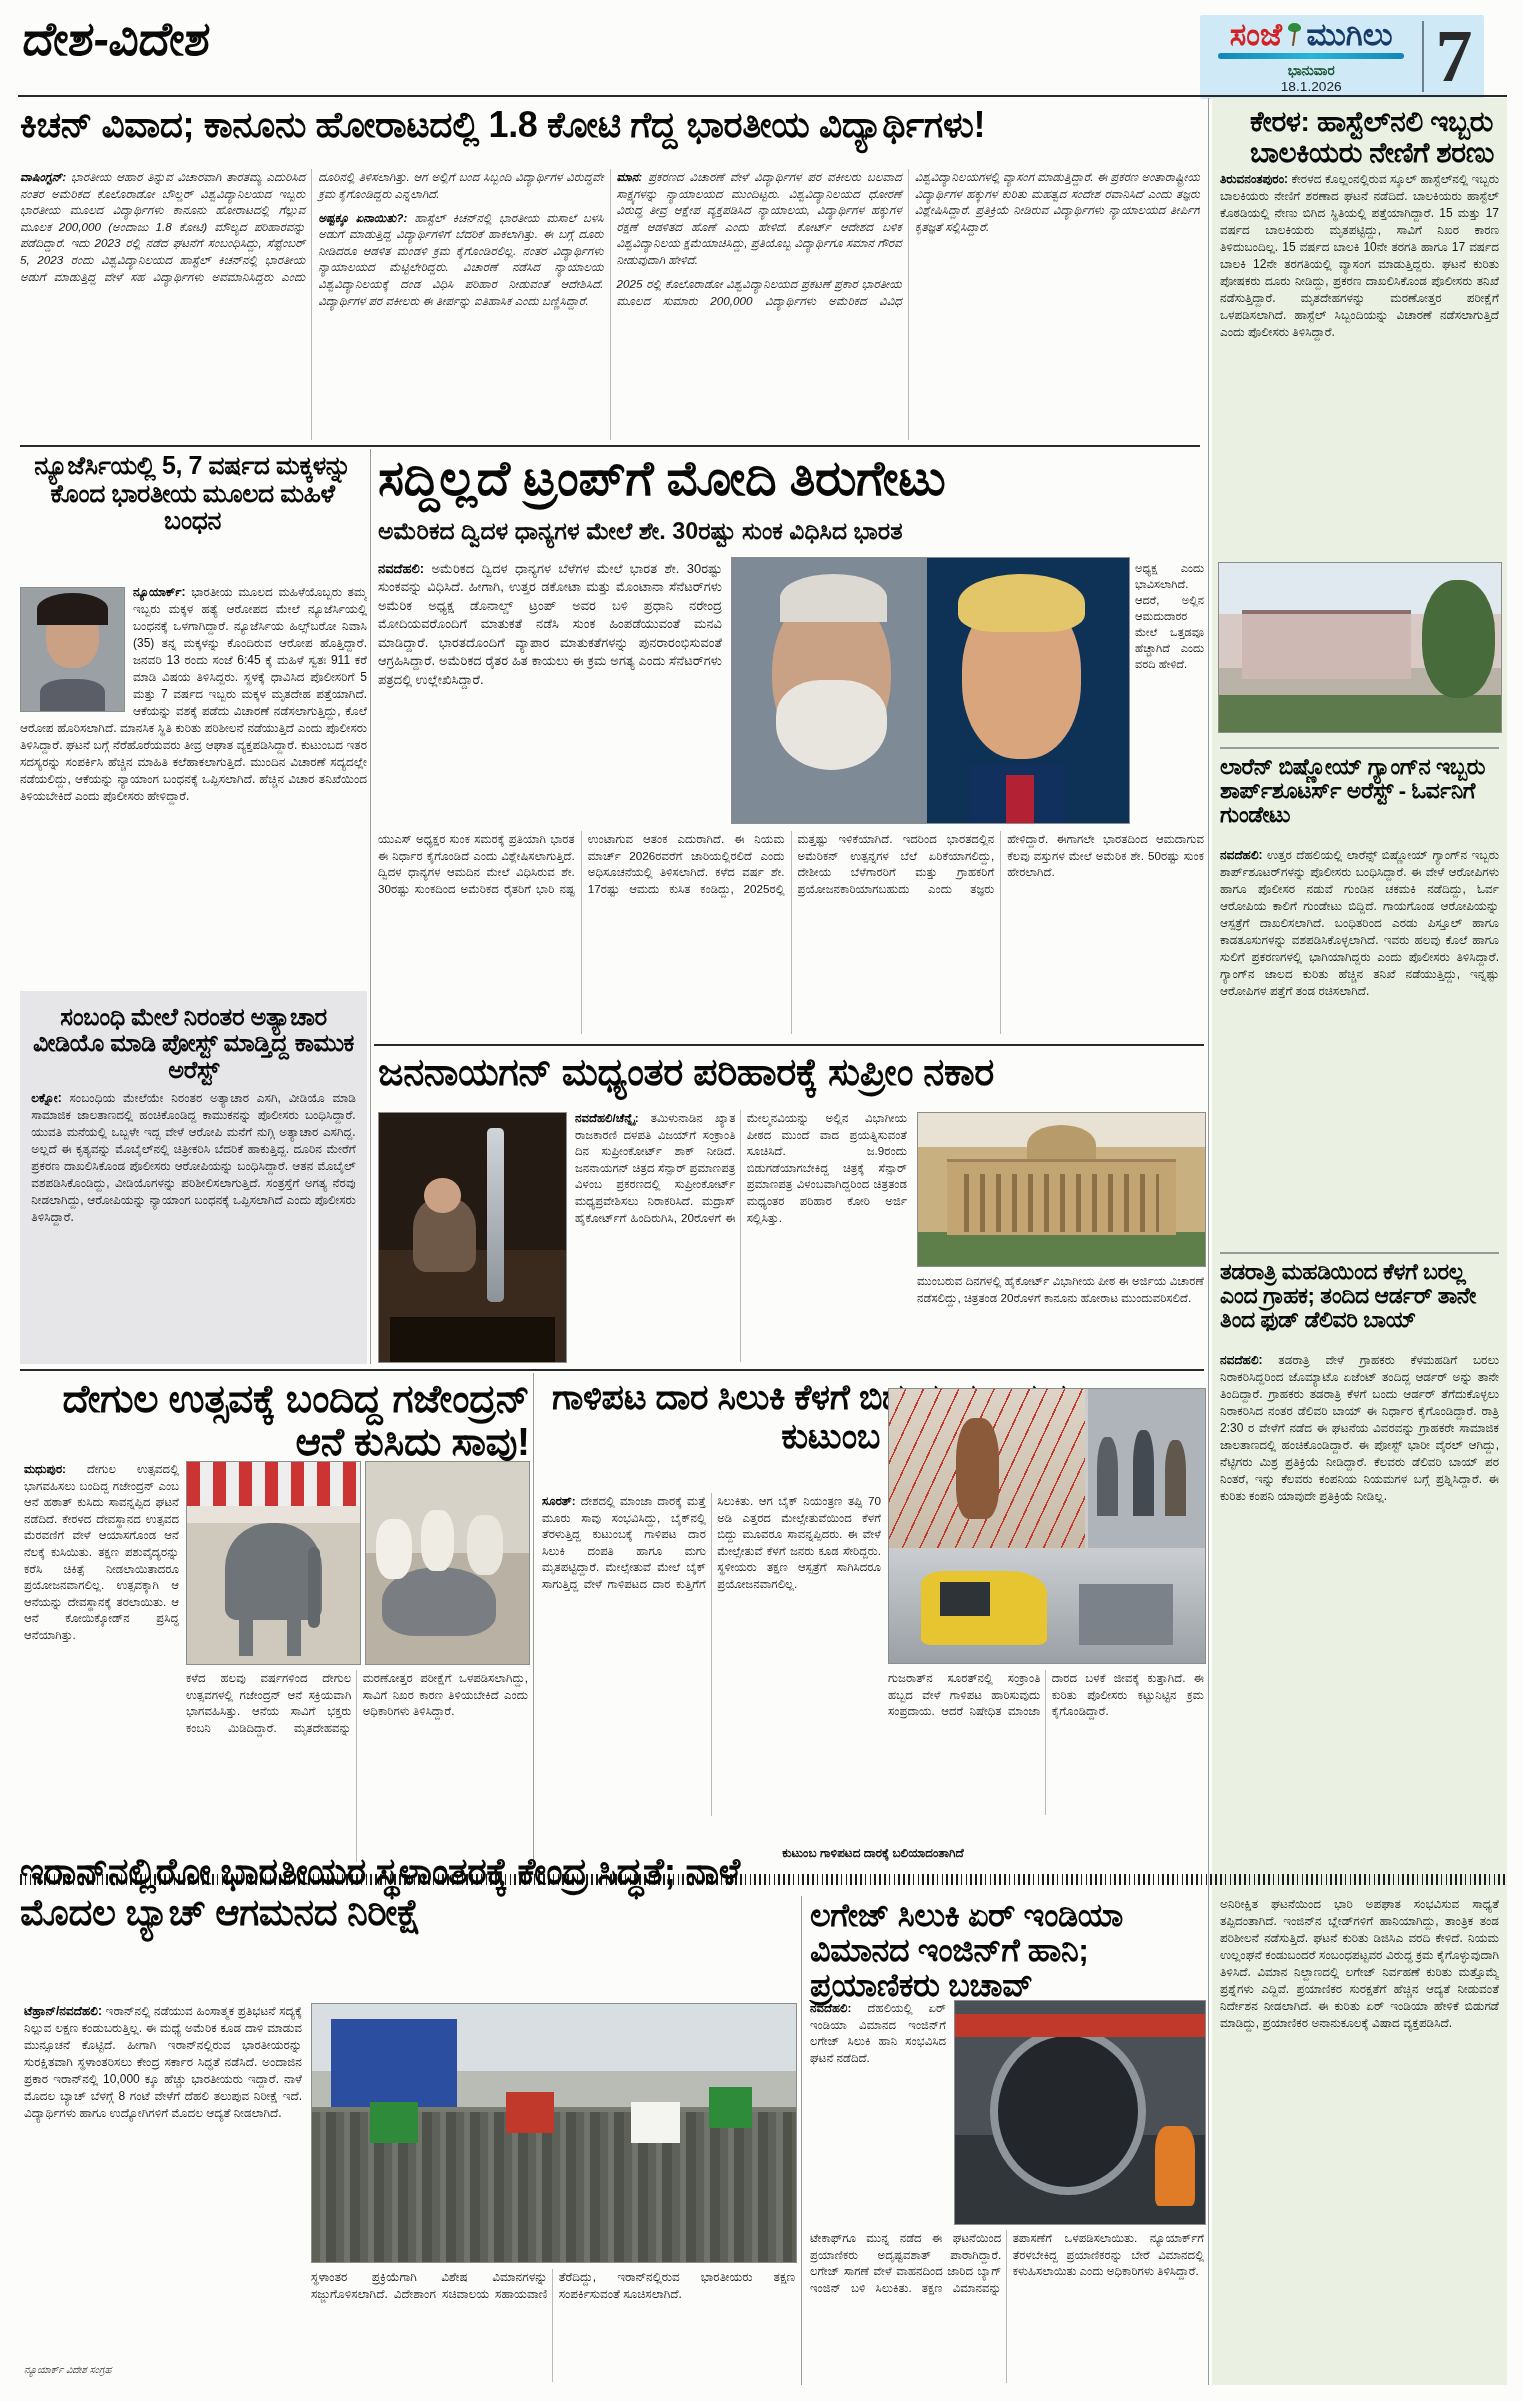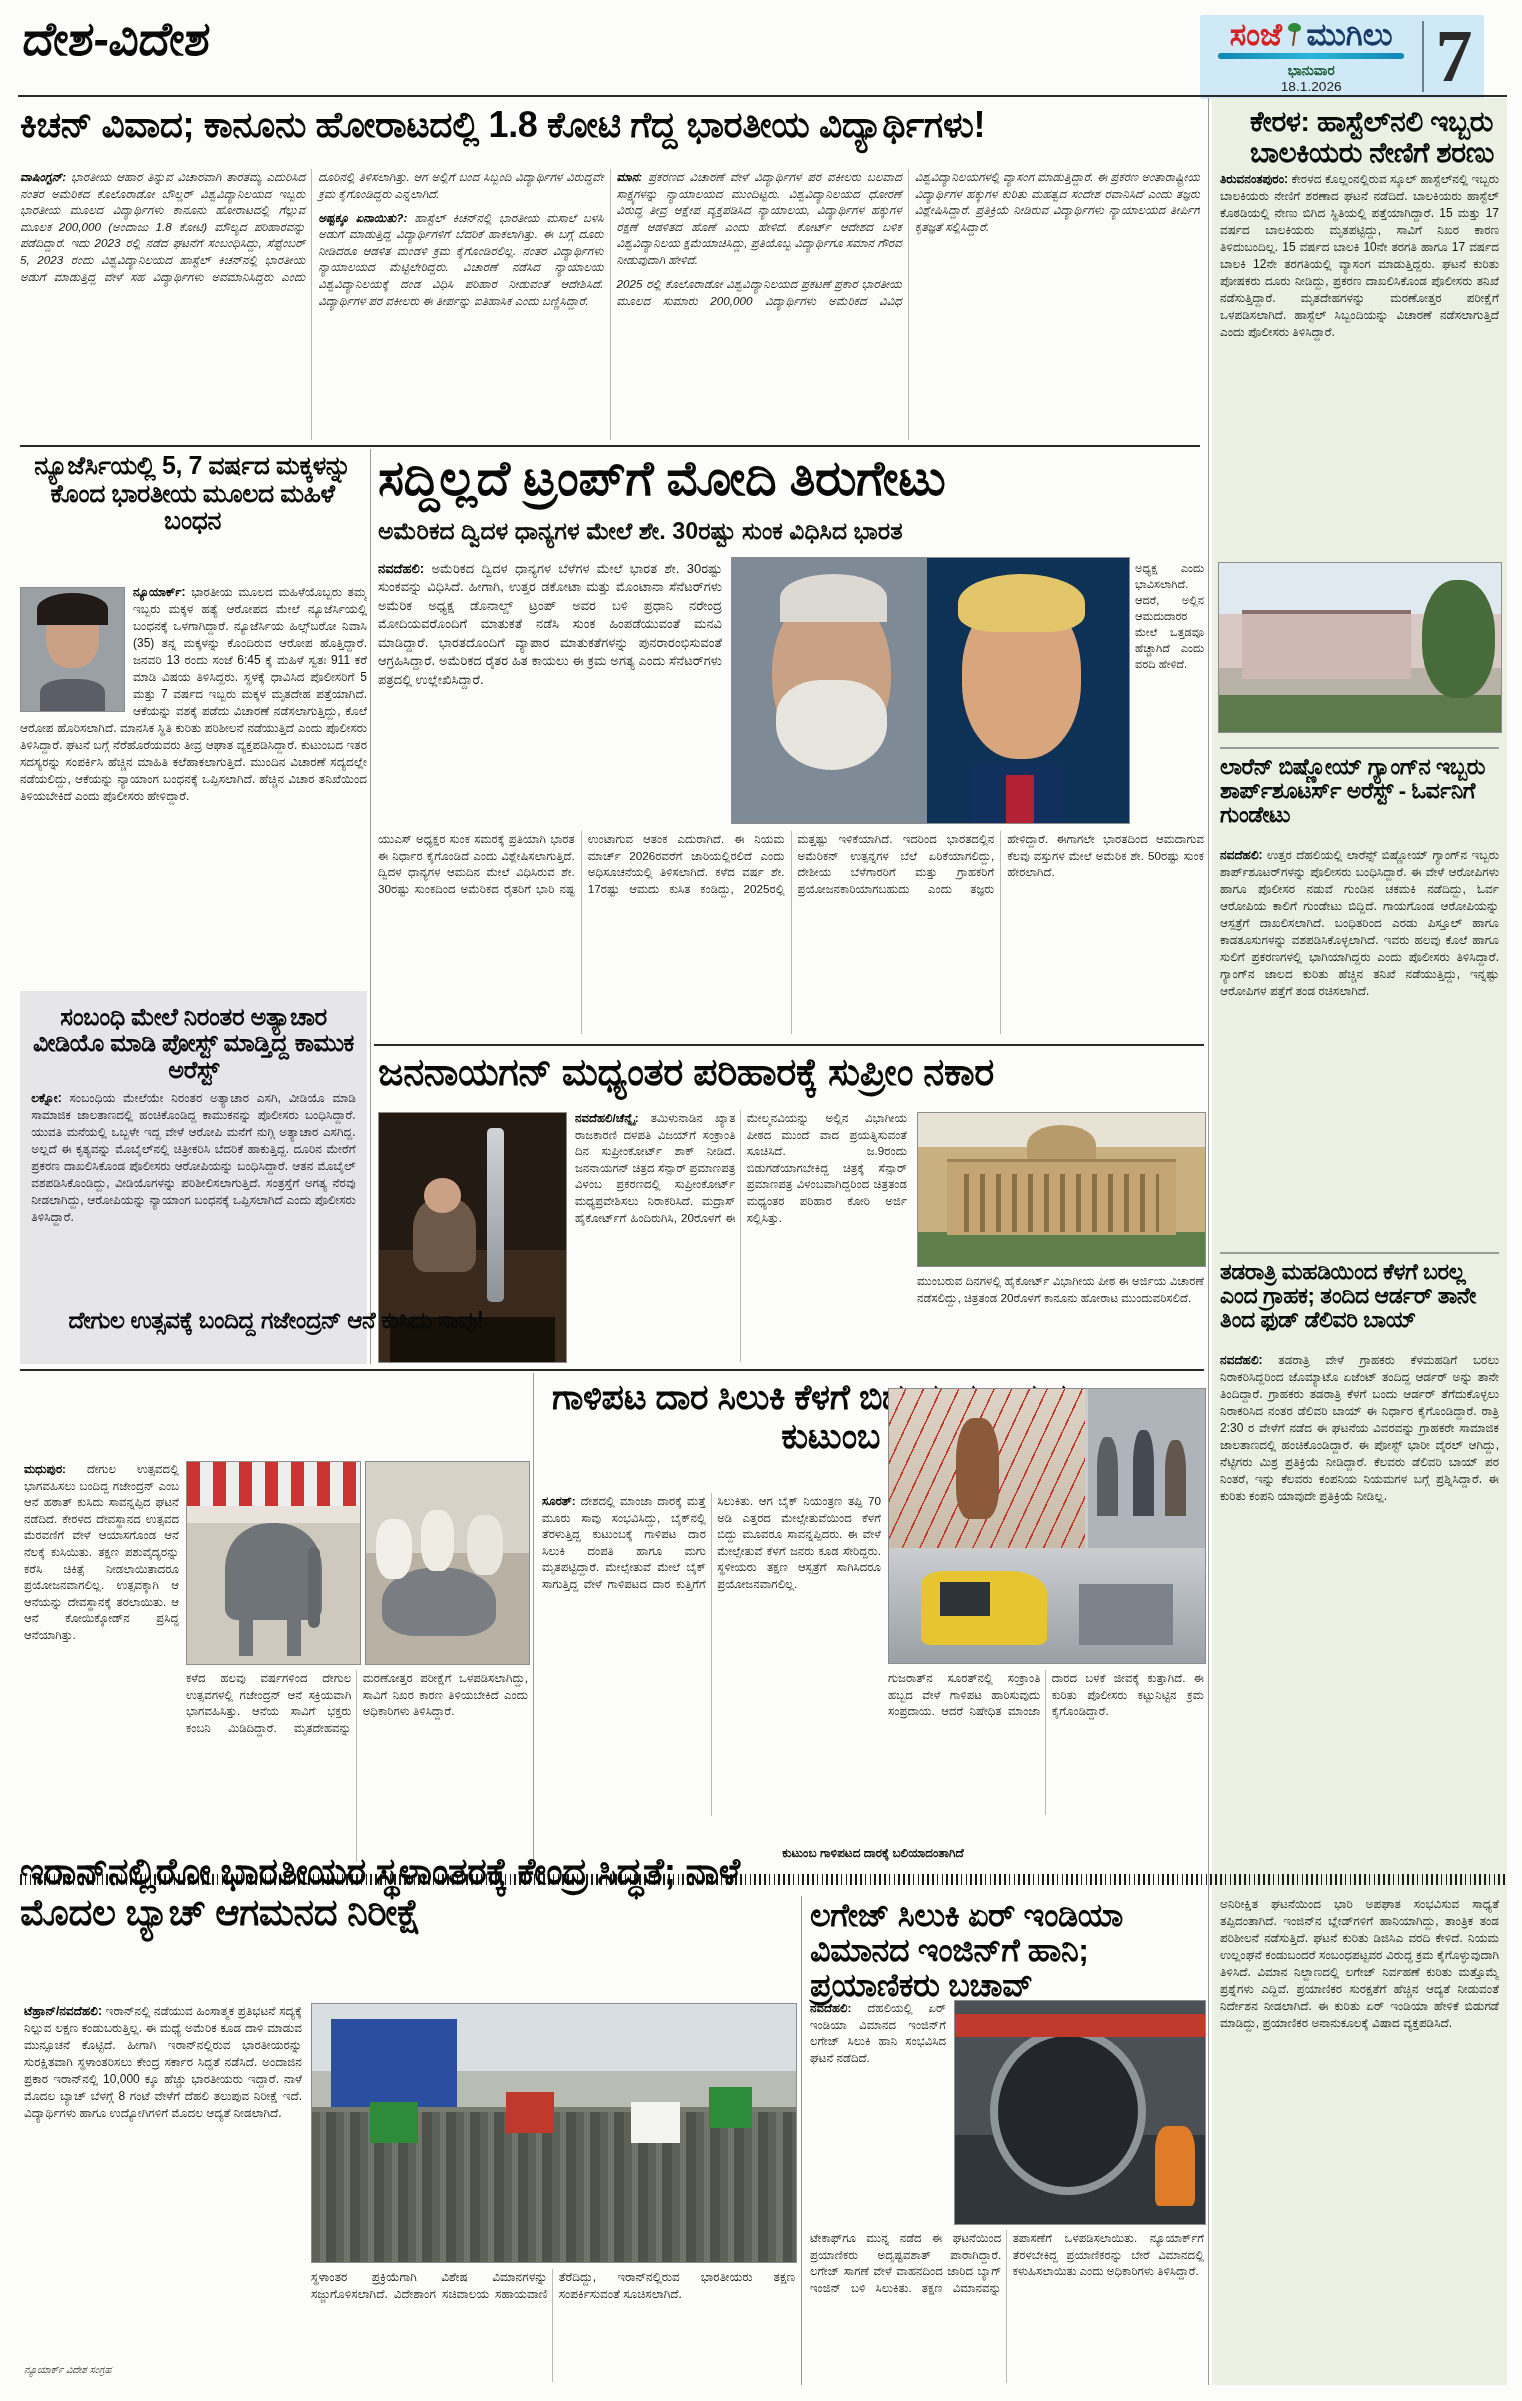--- a/index.html
+++ b/index.html
@@ -182,21 +182,21 @@
     <div style="position:absolute;left:10%;top:30%;width:80%;height:48%;background:#c3a574;border-top:3.2px solid #9c8257;"></div>
     <div style="position:absolute;left:16%;top:40%;width:68%;height:38%;
          background:repeating-linear-gradient(90deg,#8a7148 0 4.8px,#c3a574 4.8px 16px);"></div>
   </div>
   <div class="abs body-text" style="left:917px;top:1273px;width:287px;height:87px;font-size:11.7px;">
     <p><span>ಮುಂಬರುವ ದಿನಗಳಲ್ಲಿ ಹೈಕೋರ್ಟ್ ವಿಭಾಗೀಯ ಪೀಠ ಈ ಅರ್ಜಿಯ ವಿಚಾರಣೆ ನಡೆಸಲಿದ್ದು, ಚಿತ್ರತಂಡ 20ರೊಳಗೆ ಕಾನೂನು ಹೋರಾಟ ಮುಂದುವರಿಸಲಿದೆ.</span></p>
   </div>
 
   <div class="abs rule-h" style="left:20px;top:1369px;width:1184px;"></div>
 
-  <div class="abs headline" style="left:22.6px;top:1308px;width:507px;font-size:23px;text-align:center;">ದೇಗುಲ ಉತ್ಸವಕ್ಕೆ ಬಂದಿದ್ದ ಗಜೇಂದ್ರನ್ ಆನೆ ಕುಸಿದು ಸಾವು!</div>
+  <div class="abs headline" style="left:22.6px;top:1378px;width:507px;font-size:39px;text-align:right;">ದೇಗುಲ ಉತ್ಸವಕ್ಕೆ ಬಂದಿದ್ದ ಗಜೇಂದ್ರನ್ ಆನೆ ಕುಸಿದು ಸಾವು!</div>
 
   <div class="abs body-text" style="left:24px;top:1461px;width:155px;height:402px;font-size:11.7px;">
     <p><b class="dateline">ಮಧುಪುರ:</b>
        <span>ದೇಗುಲ ಉತ್ಸವದಲ್ಲಿ ಭಾಗವಹಿಸಲು ಬಂದಿದ್ದ ಗಜೇಂದ್ರನ್ ಎಂಬ ಆನೆ ಹಠಾತ್ ಕುಸಿದು ಸಾವನ್ನಪ್ಪಿದ ಘಟನೆ ನಡೆದಿದೆ. ಕೇರಳದ ದೇವಸ್ಥಾನದ ಉತ್ಸವದ ಮೆರವಣಿಗೆ ವೇಳೆ ಆಯಾಸಗೊಂಡ ಆನೆ ನೆಲಕ್ಕೆ ಕುಸಿಯಿತು. ತಕ್ಷಣ ಪಶುವೈದ್ಯರನ್ನು ಕರೆಸಿ ಚಿಕಿತ್ಸೆ ನೀಡಲಾಯಿತಾದರೂ ಪ್ರಯೋಜನವಾಗಲಿಲ್ಲ. ಉತ್ಸವಕ್ಕಾಗಿ ಆ ಆನೆಯನ್ನು ದೇವಸ್ಥಾನಕ್ಕೆ ತರಲಾಯಿತು. ಆ ಆನೆ ಕೋಯಿಕ್ಕೋಡ್‌ನ ಪ್ರಸಿದ್ಧ ಆನೆಯಾಗಿತ್ತು.</span></p>
   </div>
 
   <div class="photo" style="left:186px;top:1461px;width:173px;height:202px;
        background:linear-gradient(180deg,#e8e2da 0 30%,#cfc8bc 30% 100%);">
     <div style="position:absolute;left:0;top:0;width:100%;height:22%;background:repeating-linear-gradient(90deg,#c33 0 13px,#eee 13px 26px);"></div>
     <div style="position:absolute;left:22%;top:30%;width:56%;height:48%;background:#6f7478;border-radius:46% 46% 12% 12%;"></div>

